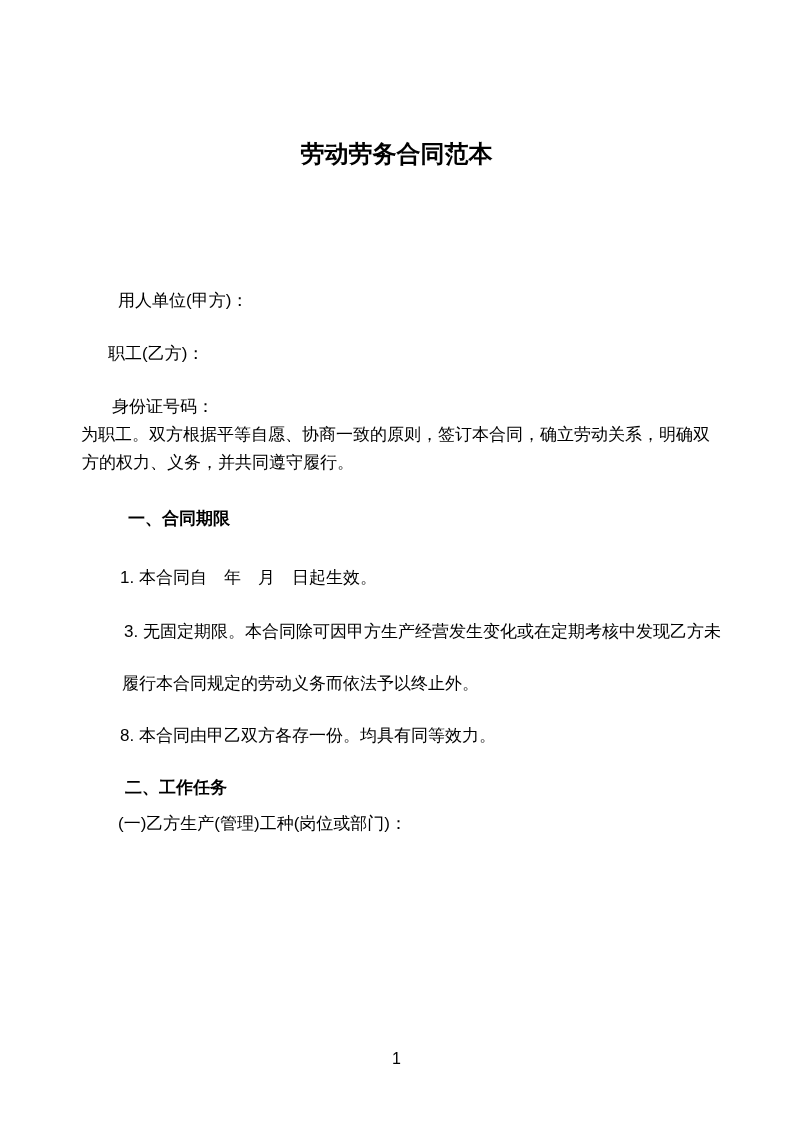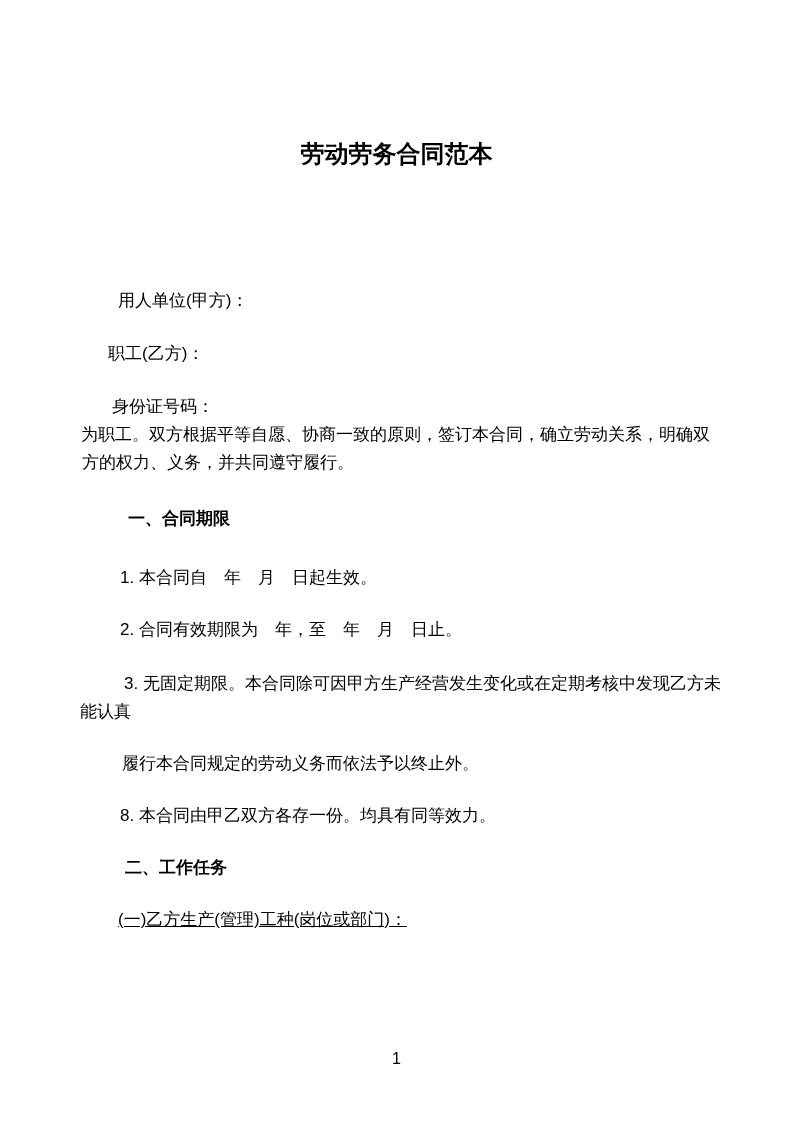--- a/index.html
+++ b/index.html
@@ -55,30 +55,28 @@
 
   <div>
     <p class="ln" style="text-indent:1px;">为职工。双方根据平等自愿、协商一致的原则，签订本合同，确立劳动关系，明确双</p>
     <p class="ln" style="text-indent:2px;">方的权力、义务，并共同遵守履行。</p>
   </div>
 
   <p class="ln bold" style="margin-top:28px; text-indent:48px;">一、合同期限</p>
 
   <p class="ln" style="margin-top:31px; text-indent:40px;">1. 本合同自　年　月　日起生效。</p>
 
-  <p class="ln" style="margin-top:24px; text-indent:40px;">2. 合同有效期限为　年，至　年　月　日止。</p>
 
   <div>
     <p class="ln" style="margin-top:26px; text-indent:44px;">3. 无固定期限。本合同除可因甲方生产经营发生变化或在定期考核中发现乙方未</p>
-    <p class="ln" style="text-indent:0;">能认真</p>
   </div>
 
   <p class="ln" style="margin-top:24px; text-indent:42px;">履行本合同规定的劳动义务而依法予以终止外。</p>
 
   <p class="ln" style="margin-top:24px; text-indent:40px;">8. 本合同由甲乙双方各存一份。均具有同等效力。</p>
 
   <p class="ln bold" style="margin-top:24px; text-indent:45px;">二、工作任务</p>
 
-  <p class="ln" style="margin-top:24px; text-indent:38px;text-decoration:underline;">(一)乙方生产(管理)工种(岗位或部门)：</p>
+  <p class="ln" style="margin-top:8px; text-indent:38px;">(一)乙方生产(管理)工种(岗位或部门)：</p>
 
   <div class="pagenum">1</div>
 
 </div>
 
 </body></html>

